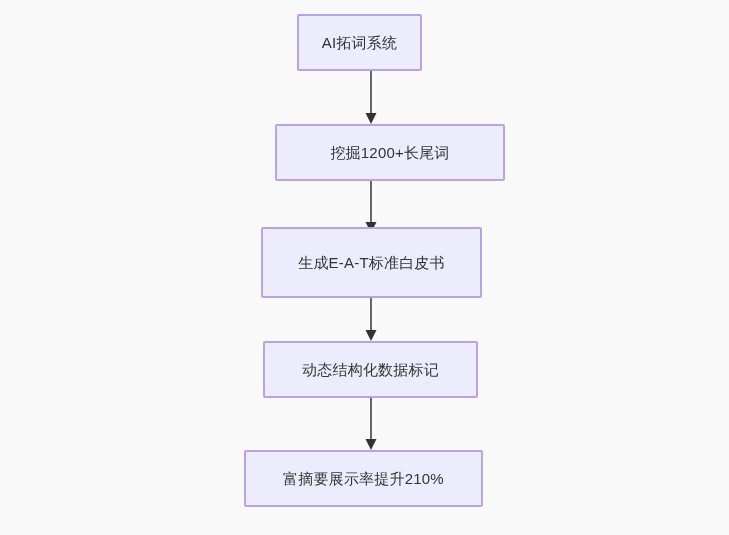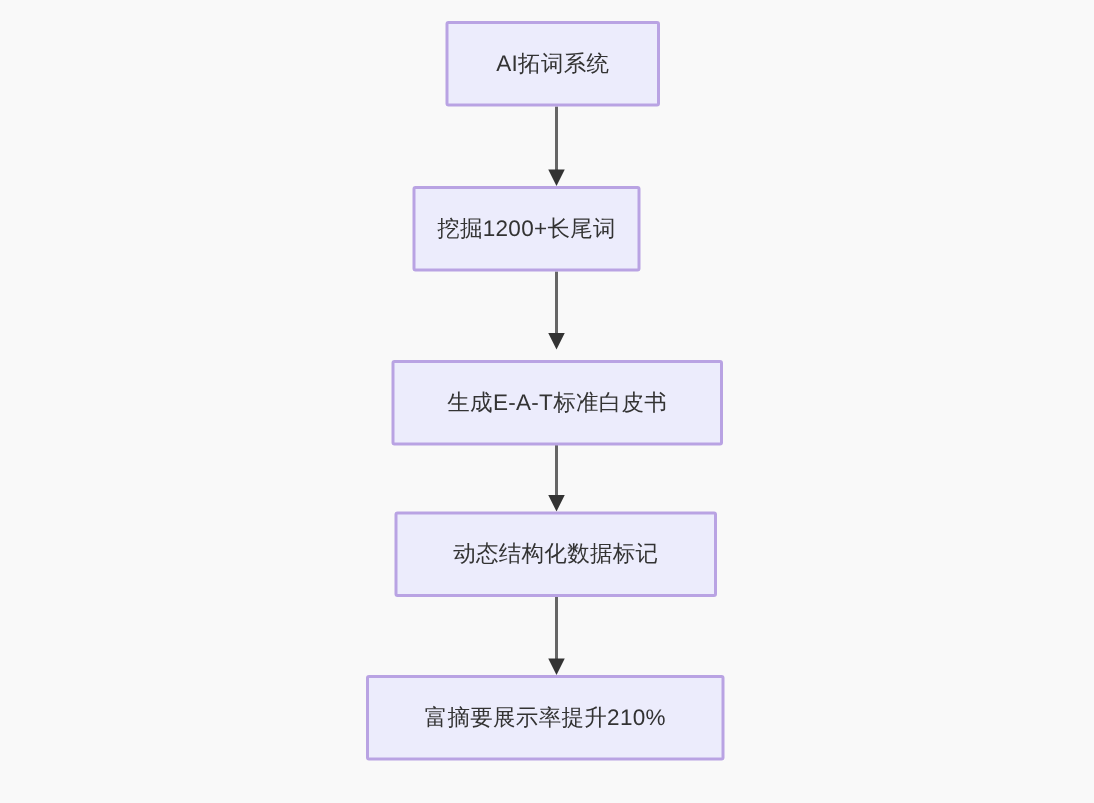--- a/index.html
+++ b/index.html
@@ -75,29 +75,29 @@
     </svg>
   </div>
 
   <div class="edge" style="left:363px; top:398px; width:16px; height:53px;">
     <svg width="16" height="53" viewBox="0 0 16 53" aria-hidden="true">
       <line x1="8" y1="0" x2="8" y2="43" stroke="#666666" stroke-width="2"></line>
       <polygon points="8,52 2.5,41 13.5,41" fill="#333333"></polygon>
     </svg>
   </div>
 
-  <div class="node" style="left:297px; top:14px; width:143px; height:57px;">
+  <div class="node" style="left:297px; top:14px; width:125px; height:57px;">
     <span class="node-label">AI拓词系统</span>
   </div>
 
-  <div class="node" style="left:275px; top:124px; width:152px; height:57px;">
+  <div class="node" style="left:275px; top:124px; width:230px; height:57px;">
     <span class="node-label">挖掘1200+长尾词</span>
   </div>
 
-  <div class="node" style="left:261px; top:240px; width:221px; height:57px;">
+  <div class="node" style="left:261px; top:227px; width:221px; height:71px;">
     <span class="node-label">生成E-A-T标准白皮书</span>
   </div>
 
   <div class="node" style="left:263px; top:341px; width:215px; height:57px;">
     <span class="node-label">动态结构化数据标记</span>
   </div>
 
   <div class="node" style="left:244px; top:450px; width:239px; height:57px;">
     <span class="node-label">富摘要展示率提升210%</span>
   </div>

